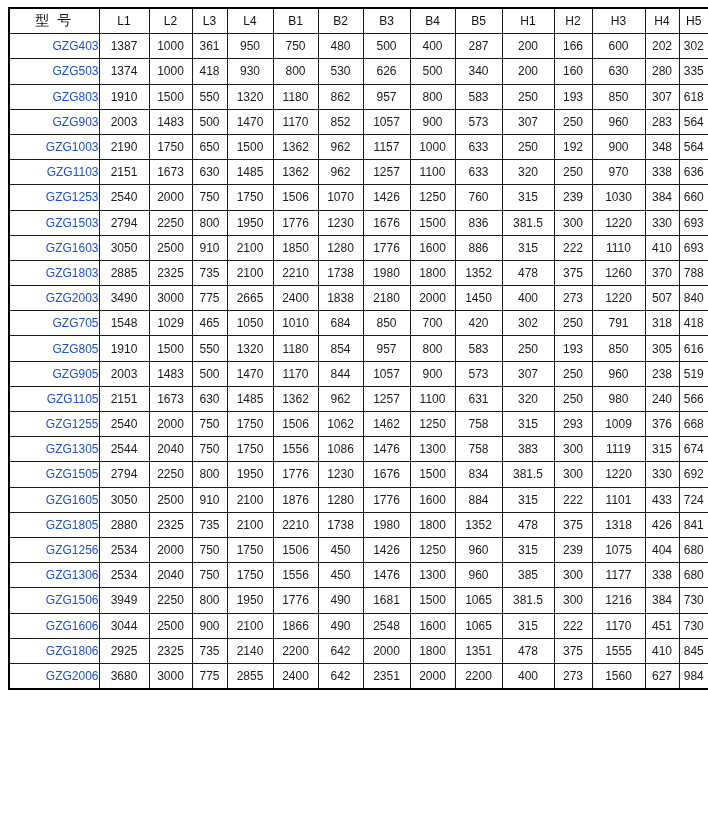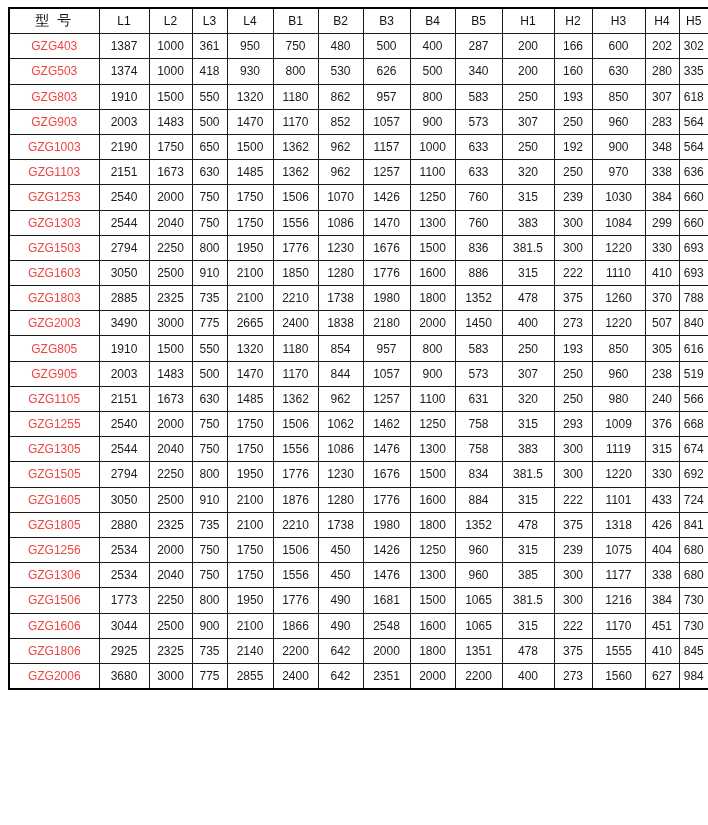--- a/index.html
+++ b/index.html
@@ -38,21 +38,22 @@
   }
   table.spec-table thead th {
     font-size: 12px;
     color: #111111;
   }
   table.spec-table thead th.model-col {
     font-size: 14px;
     letter-spacing: 2px;
   }
   table.spec-table td.model-cell {
-    color: #ef4444;
+    color: #1d4ed8;
+    text-align: right;
   }
 </style>
 </head>
 <body>
 
 <div class="table-wrap">
   <table class="spec-table">
     <colgroup>
       <col style="width:90px">
       <col style="width:50px">
@@ -203,37 +204,20 @@
           <td>1426</td>
           <td>1250</td>
           <td>760</td>
           <td>315</td>
           <td>239</td>
           <td>1030</td>
           <td>384</td>
           <td>660</td>
         </tr>
         <tr>
-          <td class="model-cell">GZG1303</td>
-          <td>2544</td>
-          <td>2040</td>
-          <td>750</td>
-          <td>1750</td>
-          <td>1556</td>
-          <td>1086</td>
-          <td>1470</td>
-          <td>1300</td>
-          <td>760</td>
-          <td>383</td>
-          <td>300</td>
-          <td>1084</td>
-          <td>299</td>
-          <td>660</td>
-        </tr>
-        <tr>
           <td class="model-cell">GZG1503</td>
           <td>2794</td>
           <td>2250</td>
           <td>800</td>
           <td>1950</td>
           <td>1776</td>
           <td>1230</td>
           <td>1676</td>
           <td>1500</td>
           <td>836</td>
@@ -288,20 +272,37 @@
           <td>2180</td>
           <td>2000</td>
           <td>1450</td>
           <td>400</td>
           <td>273</td>
           <td>1220</td>
           <td>507</td>
           <td>840</td>
         </tr>
         <tr>
+          <td class="model-cell">GZG705</td>
+          <td>1548</td>
+          <td>1029</td>
+          <td>465</td>
+          <td>1050</td>
+          <td>1010</td>
+          <td>684</td>
+          <td>850</td>
+          <td>700</td>
+          <td>420</td>
+          <td>302</td>
+          <td>250</td>
+          <td>791</td>
+          <td>318</td>
+          <td>418</td>
+        </tr>
+        <tr>
           <td class="model-cell">GZG805</td>
           <td>1910</td>
           <td>1500</td>
           <td>550</td>
           <td>1320</td>
           <td>1180</td>
           <td>854</td>
           <td>957</td>
           <td>800</td>
           <td>583</td>
@@ -459,21 +460,21 @@
           <td>1300</td>
           <td>960</td>
           <td>385</td>
           <td>300</td>
           <td>1177</td>
           <td>338</td>
           <td>680</td>
         </tr>
         <tr>
           <td class="model-cell">GZG1506</td>
-          <td>1773</td>
+          <td>3949</td>
           <td>2250</td>
           <td>800</td>
           <td>1950</td>
           <td>1776</td>
           <td>490</td>
           <td>1681</td>
           <td>1500</td>
           <td>1065</td>
           <td>381.5</td>
           <td>300</td>

